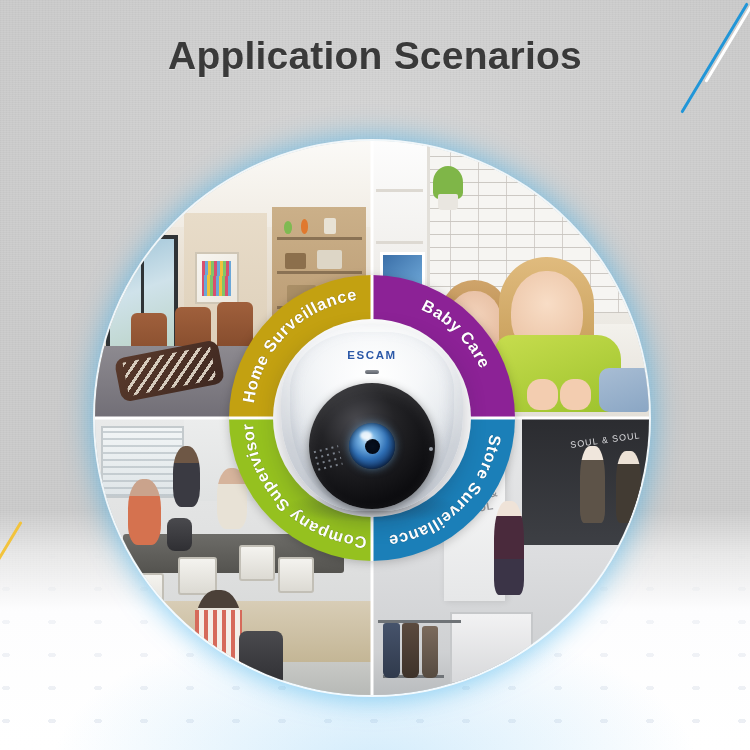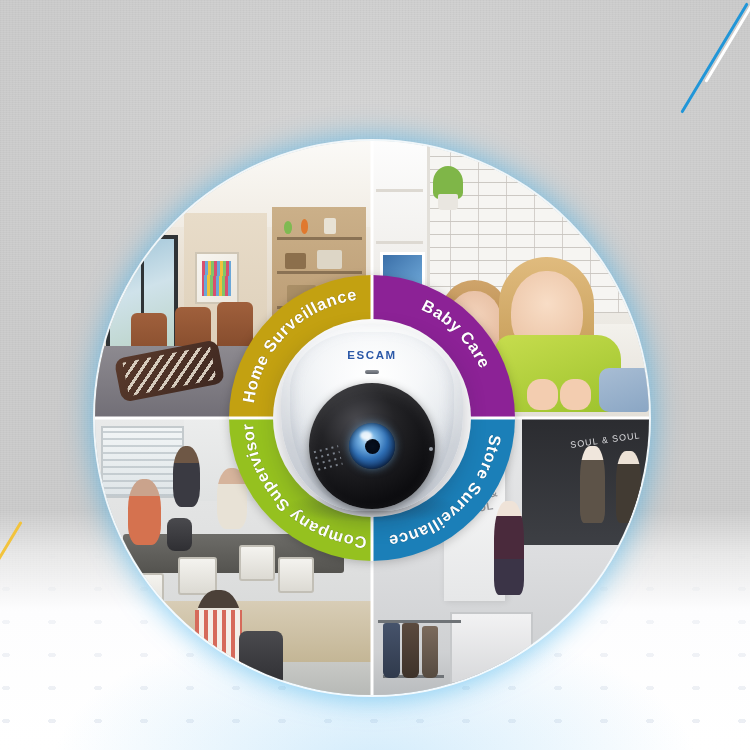--- a/index.html
+++ b/index.html
@@ -263,20 +263,21 @@
   <div class="bg-top"></div>
   <div class="bg-noise"></div>
   <div class="bg-bottom"></div>
   <div class="bg-dots"></div>
   <div class="bg-bottom-glow"></div>
 
   <div class="accent acc-tr-blue"></div>
   <div class="accent acc-tr-white"></div>
   <div class="accent acc-bl-yellow"></div>
 
+  <div class="title">Application Scenarios</div>
 
   <div class="circle-glow"></div>
 
   <div class="circle">
 
     <div class="quad q-tl">
       <div class="ph-living">
         <div class="lv-ceiling"></div>
         <div class="lv-wall"></div>
         <div class="lv-shelf">

